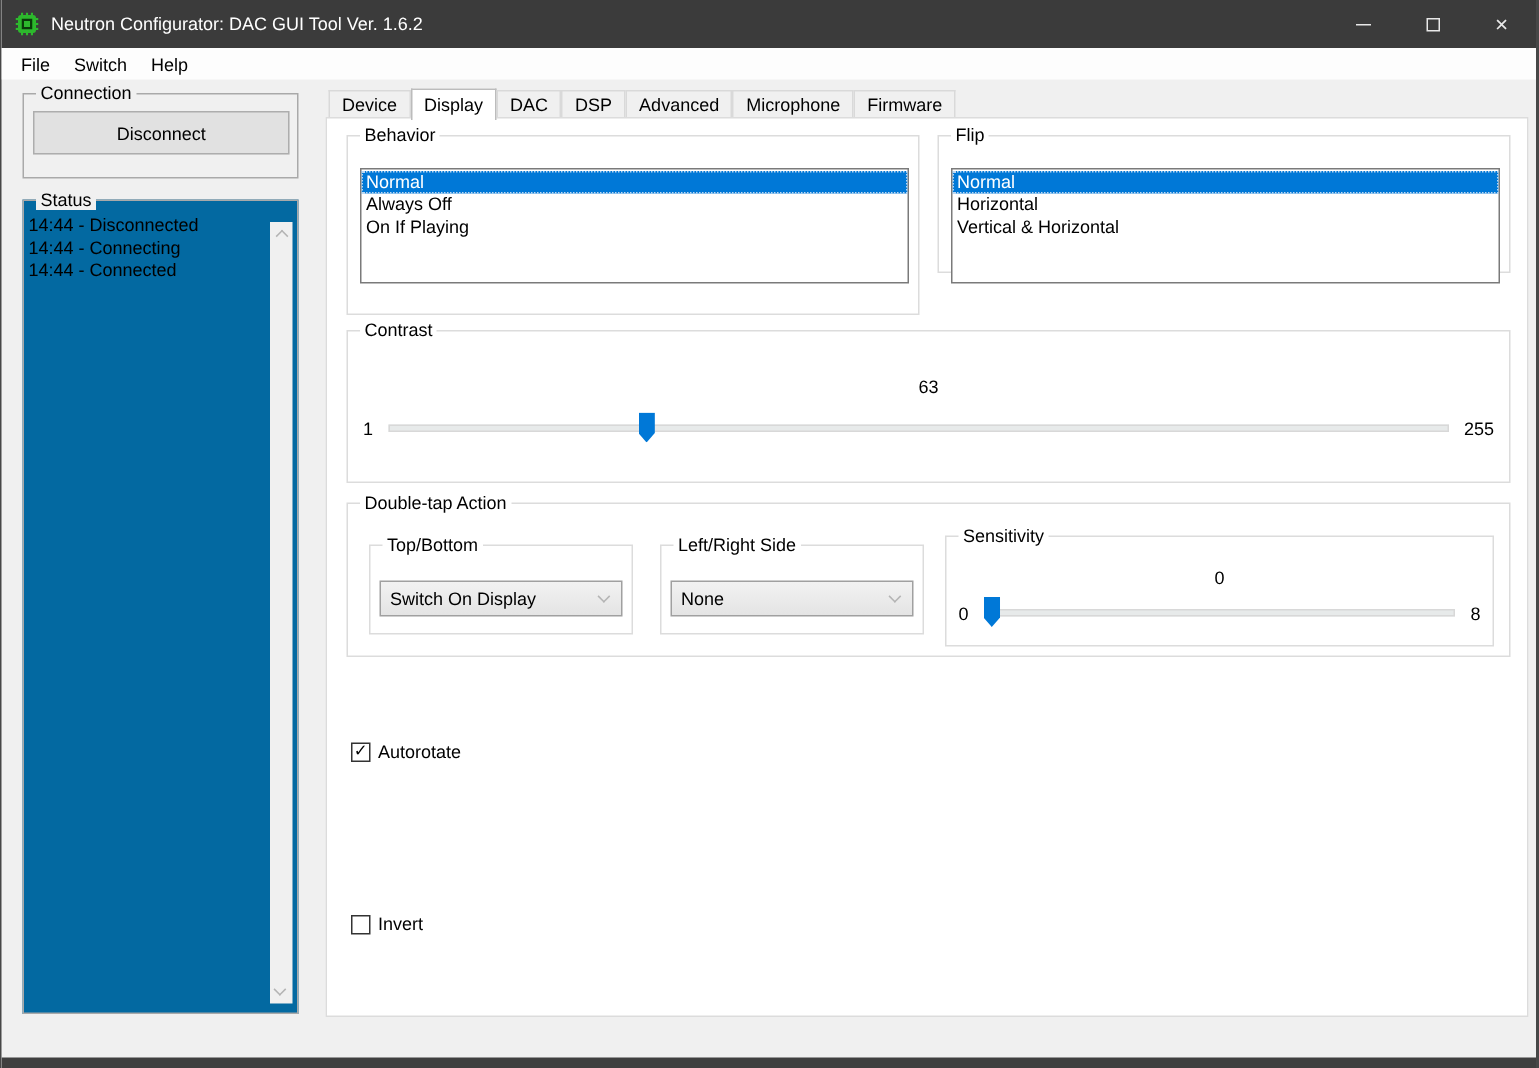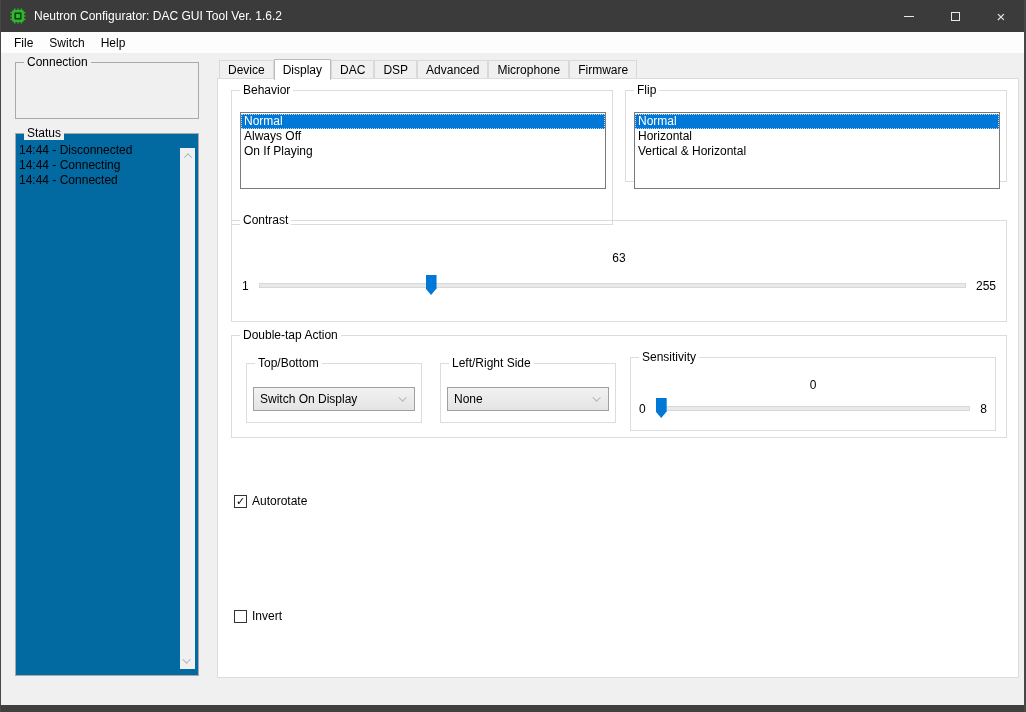--- a/index.html
+++ b/index.html
@@ -51,21 +51,21 @@
   .tabcontrol { position: absolute; left: 216px; top: 58px; width: 802px; height: 620px; }
   .tabstrip { display: flex; align-items: flex-end; height: 21px; padding-left: 2px; }
   .tab { background: #f0f0f0; border: 1px solid #d9d9d9; border-bottom: none; height: 19px;
          padding: 2px 8px 0 8px; margin-right: 0; position: relative; z-index: 1; }
   .tab.active { background: #ffffff; height: 21px; padding-top: 3px; border-color: #bcbcbc;
                 z-index: 3; margin-bottom: -1px; }
   .tabpage { position: absolute; left: 0; top: 20px; width: 802px; height: 600px;
              background: #ffffff; border: 1px solid #dcdcdc; z-index: 2; }
 
   
-  .behavior-group { left: 13px; top: 11px; width: 382px; height: 135px; }
+  .behavior-group { left: 13px; top: 11px; width: 382px; height: 120px; }
   .flip-group { left: 407px; top: 11px; width: 382px; height: 92px; }
   .listbox { position: absolute; left: 8px; top: 21px; width: 366px; height: 77px;
              border: 1px solid #7a7a7a; background: #fff; overflow: hidden; padding-top: 1px; }
   .listbox .opt { line-height: 15px; padding-left: 3px; white-space: nowrap; }
   .listbox .opt.selected { background: #0078d7; color: #fff; outline: 1px dotted #bcd8f2; outline-offset: -1px; }
 
   
   .contrast-group { left: 13px; top: 141px; width: 776px; height: 102px; }
   .slider-value { position: absolute; left: 0; width: 100%; text-align: center; }
   .contrast-group .slider-value { top: 30px; }
@@ -142,20 +142,21 @@
   </div>
 
   <div class="menubar">
     <span class="menu-item">File</span>
     <span class="menu-item">Switch</span>
     <span class="menu-item">Help</span>
   </div>
 
   <div class="group connection-group">
     <span class="group-label">Connection</span>
+    <div class="disconnect-btn">Disconnect</div>
   </div>
 
   <div class="group status-group">
     <span class="group-label">Status</span>
     <div class="status-list">
       <div class="status-entry">14:44 - Disconnected</div>
       <div class="status-entry">14:44 - Connecting</div>
       <div class="status-entry">14:44 - Connected</div>
     </div>
     <div class="vscroll">

